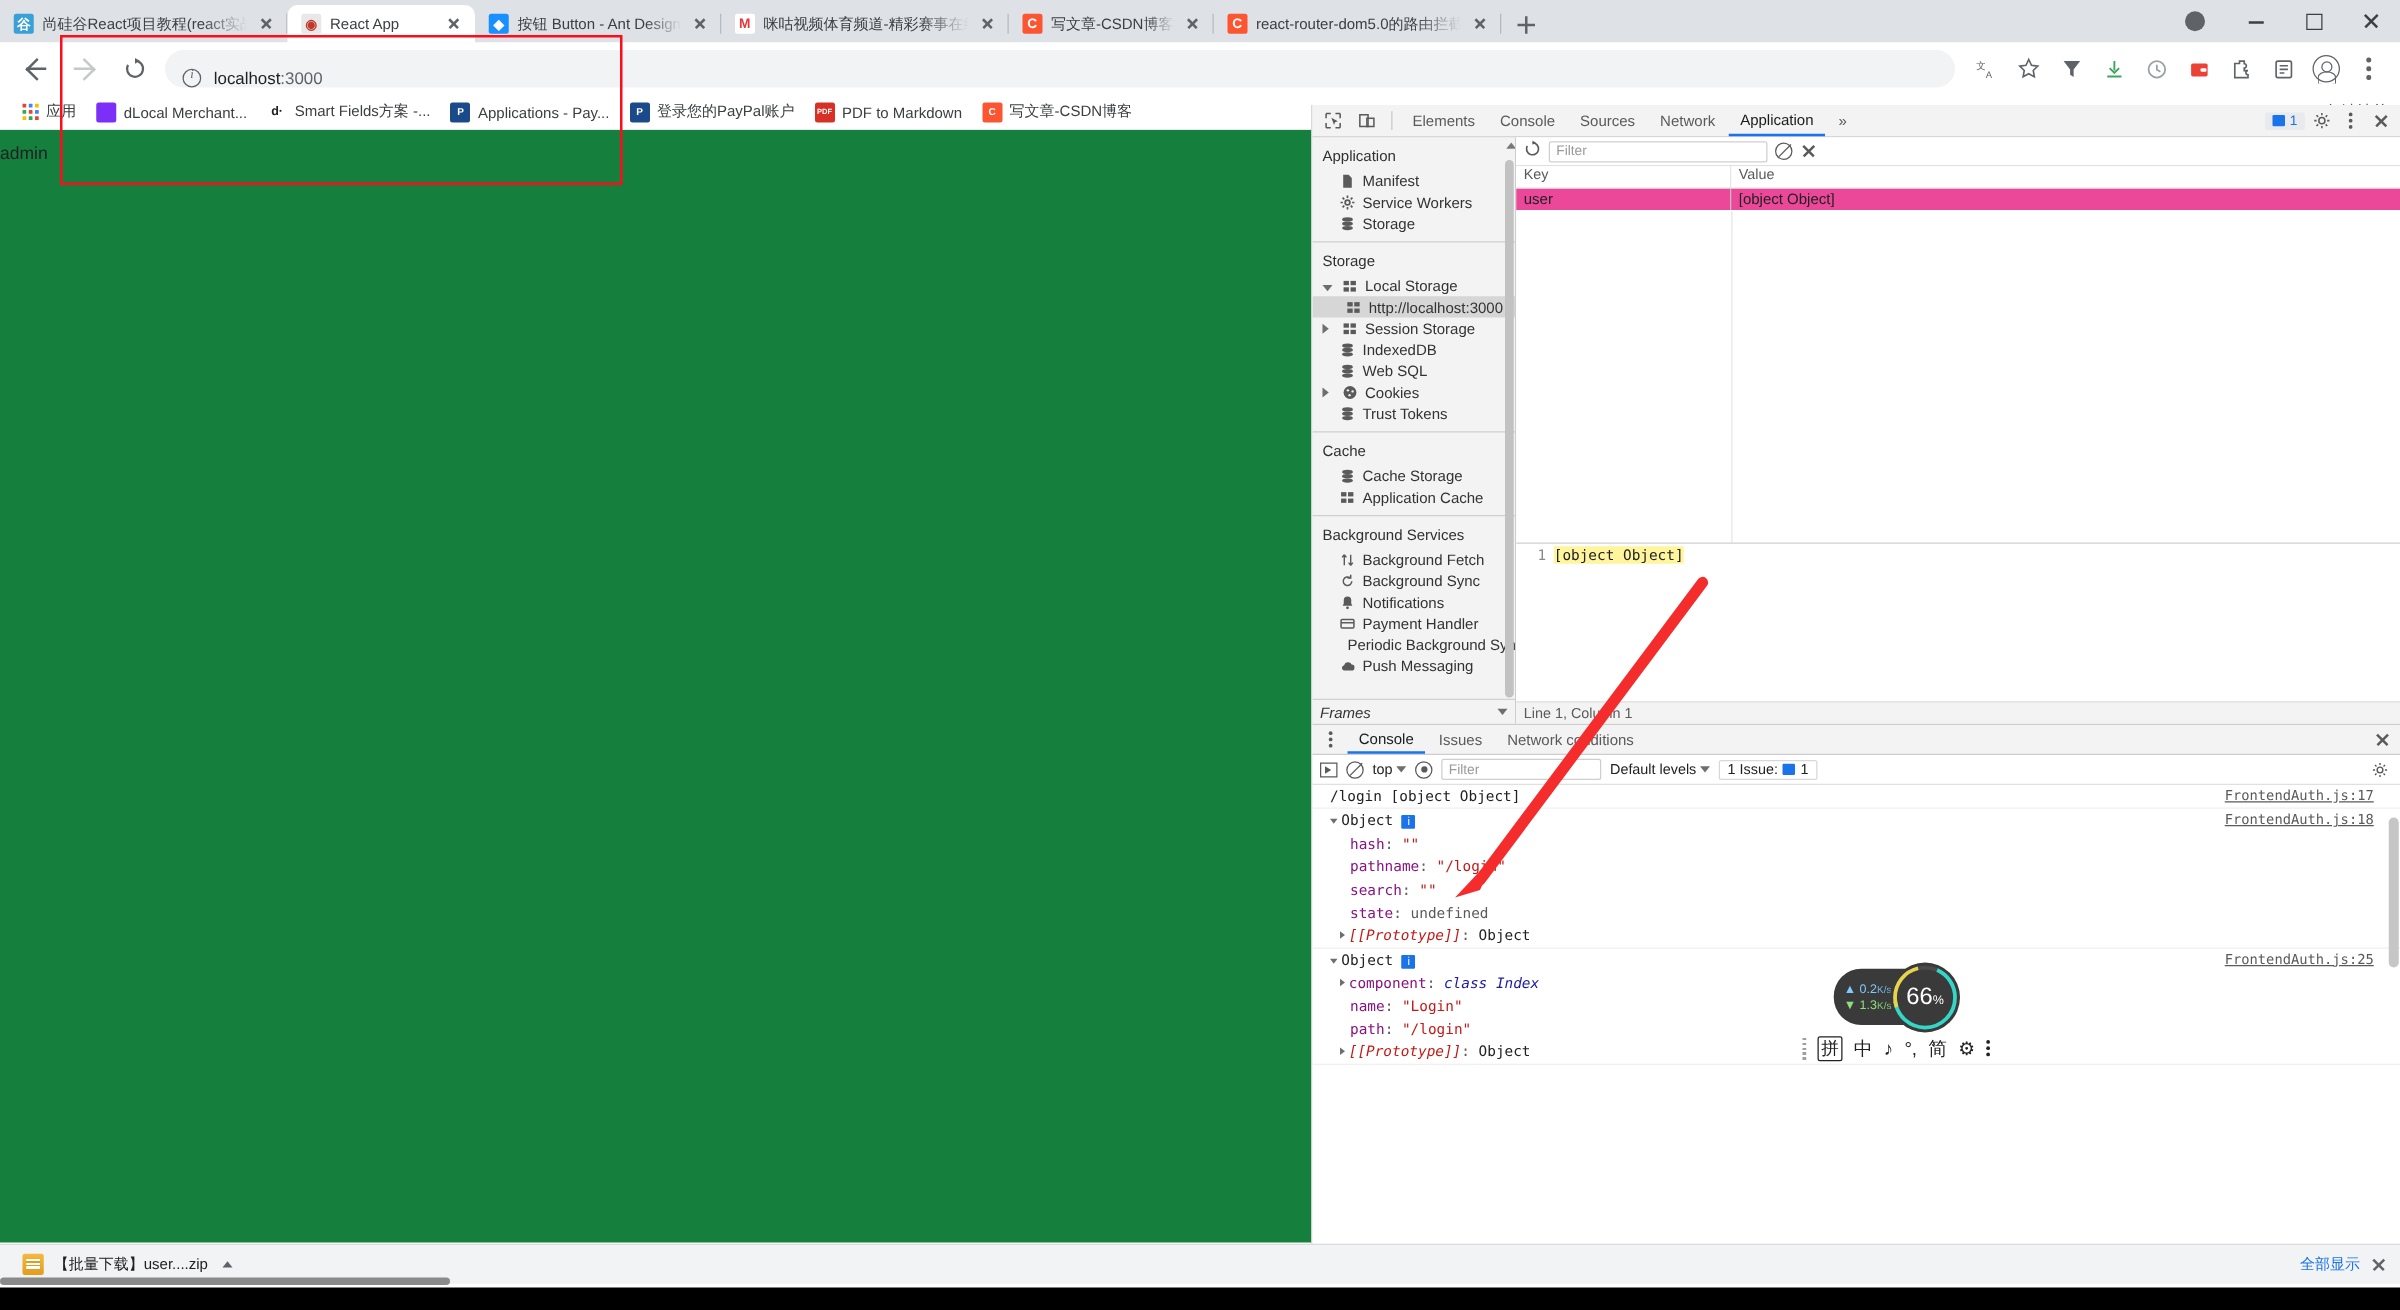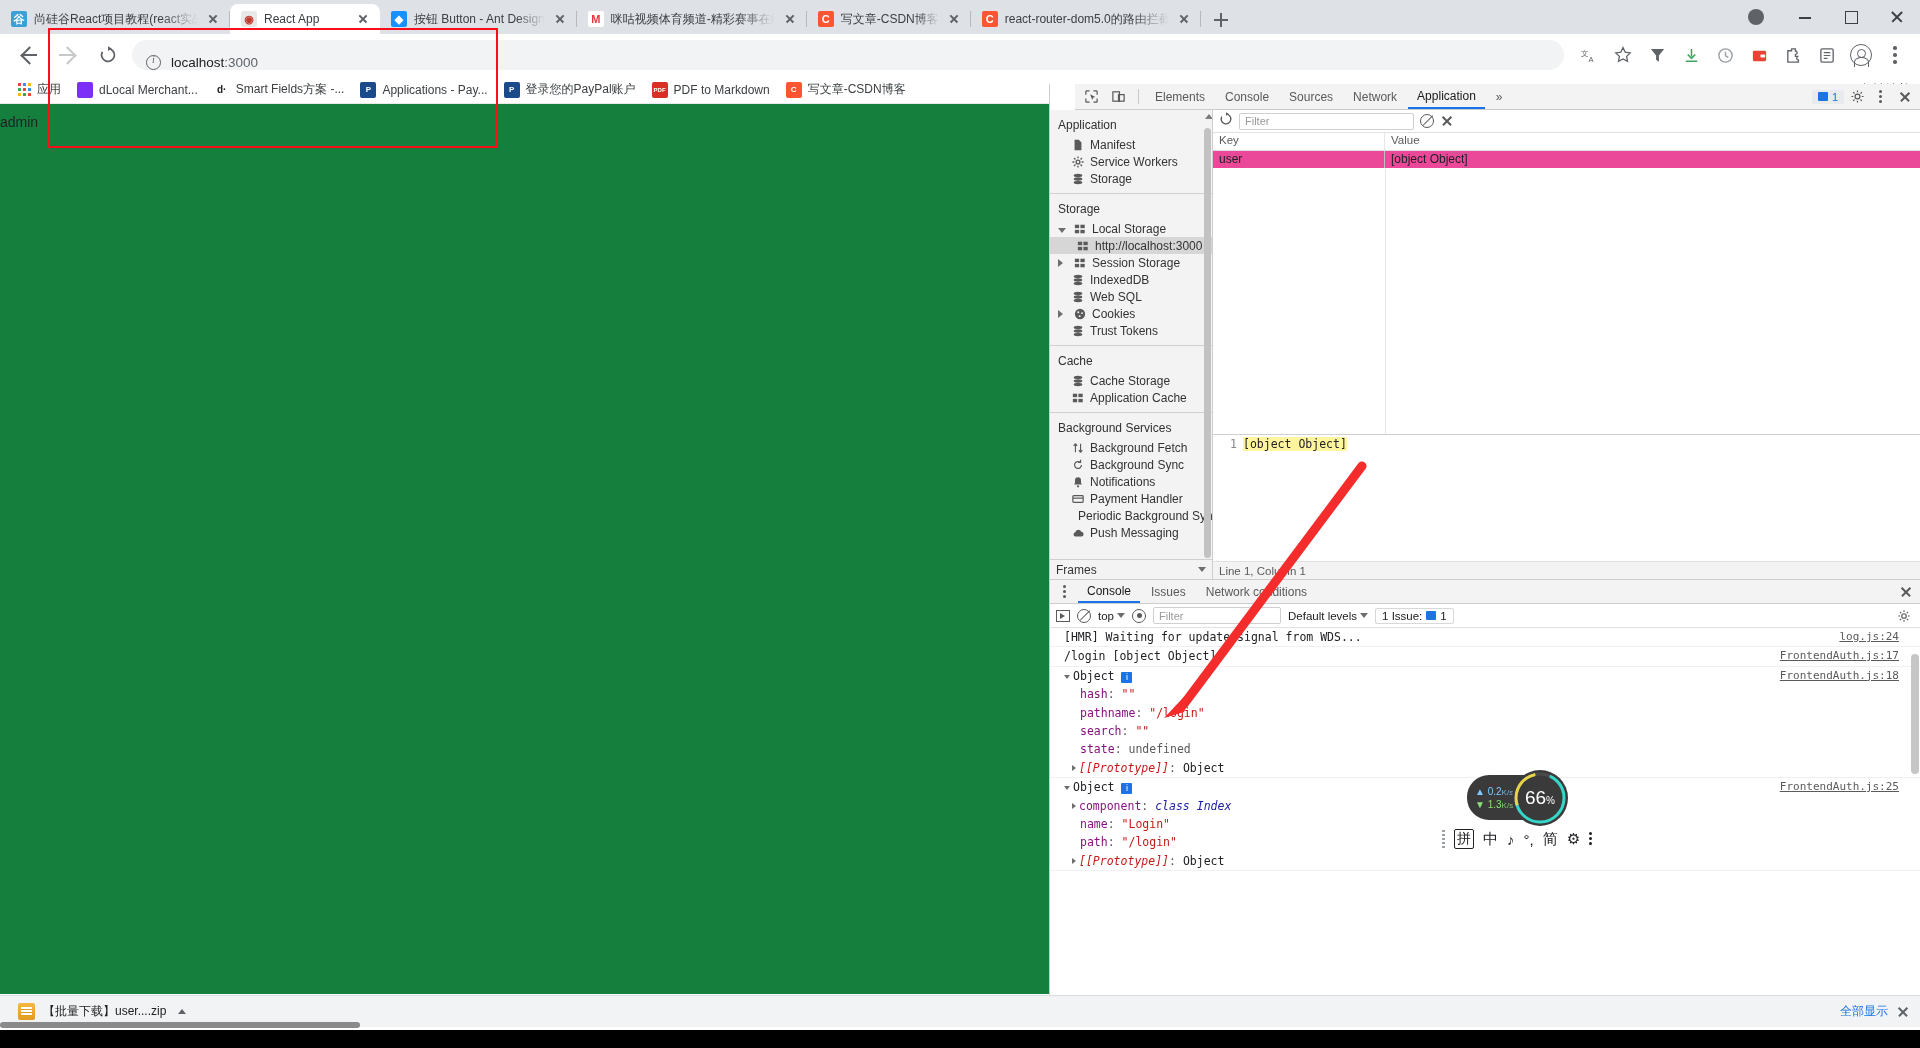--- a/index.html
+++ b/index.html
@@ -135,21 +135,20 @@
   }
   
   .ann-arrow { position: absolute; left: 1140px; top: 460px; width: 230px; height: 260px;
      z-index: 40; pointer-events: none; }
 
   
   .devtools {
     position: absolute; top: 84px; left: 1049px; width: 871px; height: 940px;
     background: #ffffff; border-left: 1px solid #cdcdcd;
     font-family: "Liberation Sans", sans-serif;
-    padding-left: 25px;
   }
   .dt-tabbar {
     height: 26px; background: #f3f3f3; border-bottom: 1px solid #cdcdcd;
     display: flex; align-items: center; padding: 0 4px; gap: 2px; font-size: 12px;
   }
   .dt-iconbtn { width: 25px; height: 24px; display:flex; align-items:center;
     justify-content:center; color:#5a5a5a; }
   .dt-sep { width:1px; height:15px; background:#c9c9c9; margin:0 5px; }
   .dt-tab { padding: 0 9px; height: 25px; display: flex; align-items: center;
     color: #5a5a5a; white-space: nowrap; }
@@ -172,21 +171,21 @@
   .sb-sep { height:1px; background:#d0d0d0; margin: 6px 0 0 0; }
   .tri-r { border-left:5px solid #6e6e6e; border-top:4px solid transparent; border-bottom:4px solid transparent; }
   .tri-d { border-top:5px solid #6e6e6e; border-left:4px solid transparent; border-right:4px solid transparent; }
   .sb-scroll { position:absolute; right:0; top:0; width:9px; height:100%; }
   .sb-scroll .thumb { position:absolute; left:1px; top:18px; width:7px; height:430px;
     background:#c2c2c2; border-radius:4px; }
   .sb-scroll .up { position:absolute; left:2px; top:4px;
     border-bottom:5px solid #7a7a7a; border-left:4px solid transparent; border-right:4px solid transparent; }
   .dt-frames { position:absolute; left:0; bottom:0; width:162px; height:20px;
     background:#f3f3f3; border-top:1px solid #d0d0d0; display:flex; align-items:center;
-    padding:0 6px; font-size:12px; color:#333; }
+    padding:0 6px; font-size:12px; color:#333;font-style:italic; }
   .dt-frames .tri-d { position:static; margin-left:auto; }
 
   .dt-main { flex:1 1 auto; position:relative; background:#fff; }
   .st-toolbar { height: 23px; border-bottom:1px solid #e0e0e0; display:flex;
     align-items:center; gap:6px; padding: 0 6px; background:#fff; }
   .filter-box { width: 175px; height: 17px; border:1px solid #cfcfcf; border-radius:2px;
     font-size:11px; color:#9a9a9a; display:flex; align-items:center; padding:0 5px; background:#fff;}
   .ic-circle-slash { width:14px;height:14px;border:1.4px solid #5a5a5a;border-radius:50%;
     position:relative; }
   .ic-circle-slash:after{content:"";position:absolute;left:-0.5px;top:5px;width:14px;height:1.4px;
@@ -764,24 +763,20 @@
         <span class="dt-gear">
           <svg width="14" height="14" viewBox="0 0 16 16">
               <circle cx="8" cy="8" r="2.6" fill="none" stroke="#5a5a5a" stroke-width="1.3"></circle>
               <path d="M8 1.5v2M8 12.5v2M1.5 8h2M12.5 8h2M3.4 3.4l1.4 1.4M11.2 11.2l1.4 1.4M12.6 3.4l-1.4 1.4M4.8 11.2l-1.4 1.4" stroke="#5a5a5a" stroke-width="1.3"></path>
             </svg>
         </span>
       </div>
 
       <div class="console-log">
         <div class="log-row">
-          <span>[HMR] Waiting for update signal from WDS...</span>
-          <span class="log-src">log.js:24</span>
-        </div>
-        <div class="log-row">
           <span>/login [object Object]</span>
           <span class="log-src">FrontendAuth.js:17</span>
         </div>
 
         <div class="log-row plain">
           <span class="tri-small"></span><span>Object</span> <span class="info-i">i</span>
           <span class="log-src">FrontendAuth.js:18</span>
         </div>
         <div class="log-row plain indent1">
           <span class="tok-name">hash</span><span class="tok-kw">: </span><span class="tok-str">""</span>

